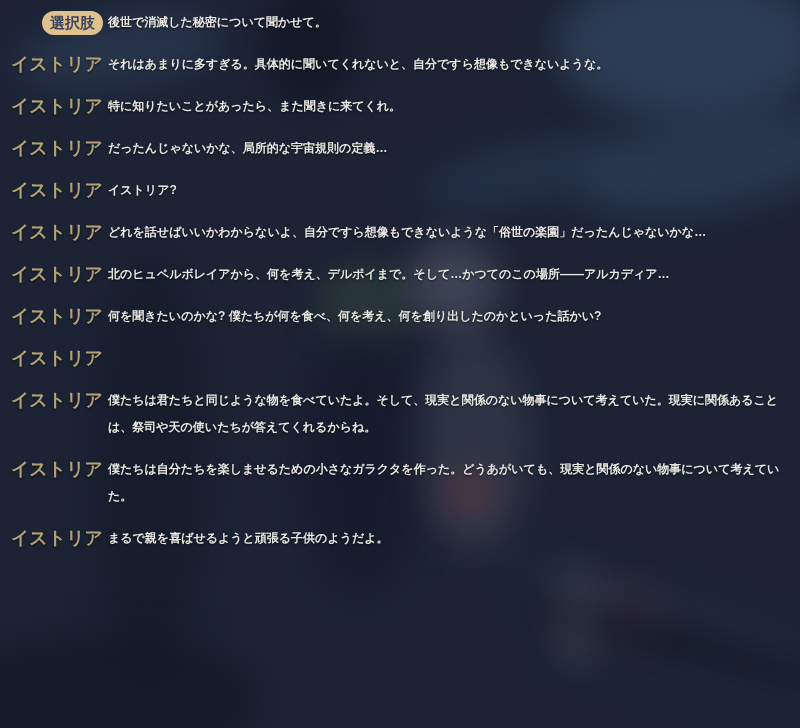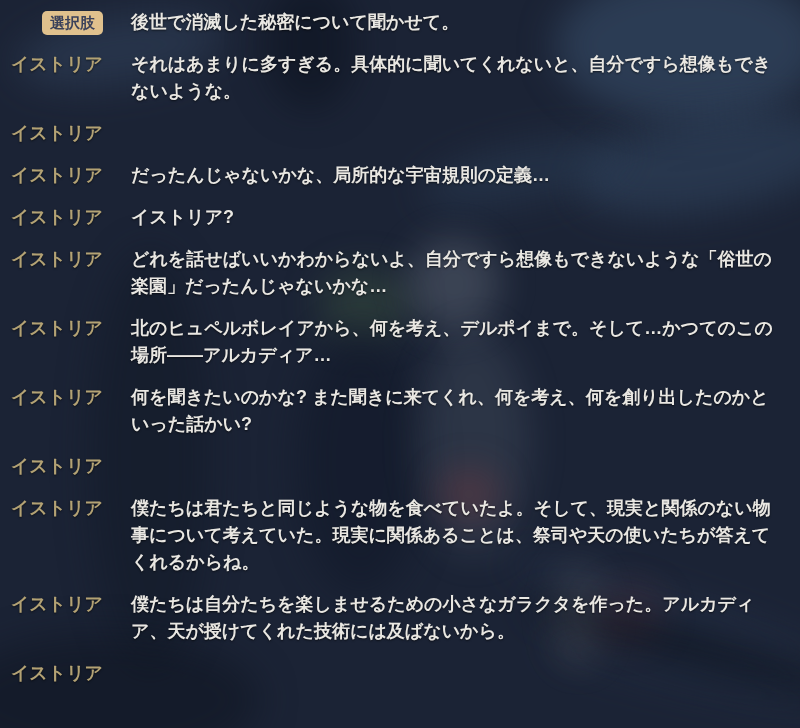--- a/index.html
+++ b/index.html
@@ -36,26 +36,26 @@
   .entry{display:flex;align-items:flex-start;margin-bottom:15px;}
   .speaker{
     flex:0 0 93px;text-align:right;font-size:18px;line-height:27px;
     font-weight:700;color:#b3a274;
     text-shadow:0 1px 2px rgba(0,0,0,.55);
     white-space:nowrap;
   }
   .badge{
     display:inline-block;background:#e0c18d;color:#3a415a;
     font-size:15px;font-weight:700;line-height:19px;
-    padding:2px 8px 3px;border-radius:5px;margin-top:1px;
+    padding:2px 8px 3px;border-radius:12px;margin-top:1px;
     text-shadow:none;
   }
   .text{
-    flex:1;margin-left:28px;padding-right:10px;
-    font-size:18px;line-height:27px;font-weight:700;color:#e9e7e2;
+    flex:1;margin-left:5px;padding-right:10px;
+    font-size:12px;line-height:27px;font-weight:700;color:#e9e7e2;
     text-shadow:0 1px 2px rgba(0,0,0,.6);
     word-break:break-all;
   }
 </style>
 </head>
 <body>
 
 <div class="bg">
   <div class="shape s1"></div>
   <div class="shape s2"></div>
@@ -80,48 +80,50 @@
     <div class="entry">
       <div class="speaker"><span class="badge">選択肢</span></div>
       <div class="text">後世で消滅した秘密について聞かせて。</div>
     </div>
     <div class="entry">
       <div class="speaker">イストリア</div>
       <div class="text">それはあまりに多すぎる。具体的に聞いてくれないと、自分ですら想像もできないような。</div>
     </div>
     <div class="entry">
       <div class="speaker">イストリア</div>
+      <div class="text">特に知りたいことがあったら、また聞きに来てくれ。</div>
     </div>
     <div class="entry">
       <div class="speaker">イストリア</div>
       <div class="text">だったんじゃないかな、局所的な宇宙規則の定義…</div>
     </div>
     <div class="entry">
       <div class="speaker">イストリア</div>
       <div class="text">イストリア?</div>
     </div>
     <div class="entry">
       <div class="speaker">イストリア</div>
       <div class="text">どれを話せばいいかわからないよ、自分ですら想像もできないような「俗世の楽園」だったんじゃないかな…</div>
     </div>
     <div class="entry">
       <div class="speaker">イストリア</div>
       <div class="text">北のヒュペルボレイアから、何を考え、デルポイまで。そして…かつてのこの場所——アルカディア…</div>
     </div>
     <div class="entry">
       <div class="speaker">イストリア</div>
-      <div class="text">何を聞きたいのかな? また聞きに来てくれ、何を考え、何を創り出したのかといった話かい?</div>
+      <div class="text">何を聞きたいのかな? 僕たちが何を食べ、何を考え、何を創り出したのかといった話かい?</div>
     </div>
     <div class="entry">
       <div class="speaker">イストリア</div>
     </div>
     <div class="entry">
       <div class="speaker">イストリア</div>
       <div class="text">僕たちは君たちと同じような物を食べていたよ。そして、現実と関係のない物事について考えていた。現実に関係あることは、祭司や天の使いたちが答えてくれるからね。</div>
     </div>
     <div class="entry">
       <div class="speaker">イストリア</div>
-      <div class="text">僕たちは自分たちを楽しませるための小さなガラクタを作った。アルカディア、天が授けてくれた技術には及ばないから。</div>
+      <div class="text">僕たちは自分たちを楽しませるための小さなガラクタを作った。どうあがいても、現実と関係のない物事について考えていた。</div>
     </div>
     <div class="entry">
       <div class="speaker">イストリア</div>
+      <div class="text">まるで親を喜ばせるようと頑張る子供のようだよ。</div>
     </div>
   </div>
 
 </body></html>

